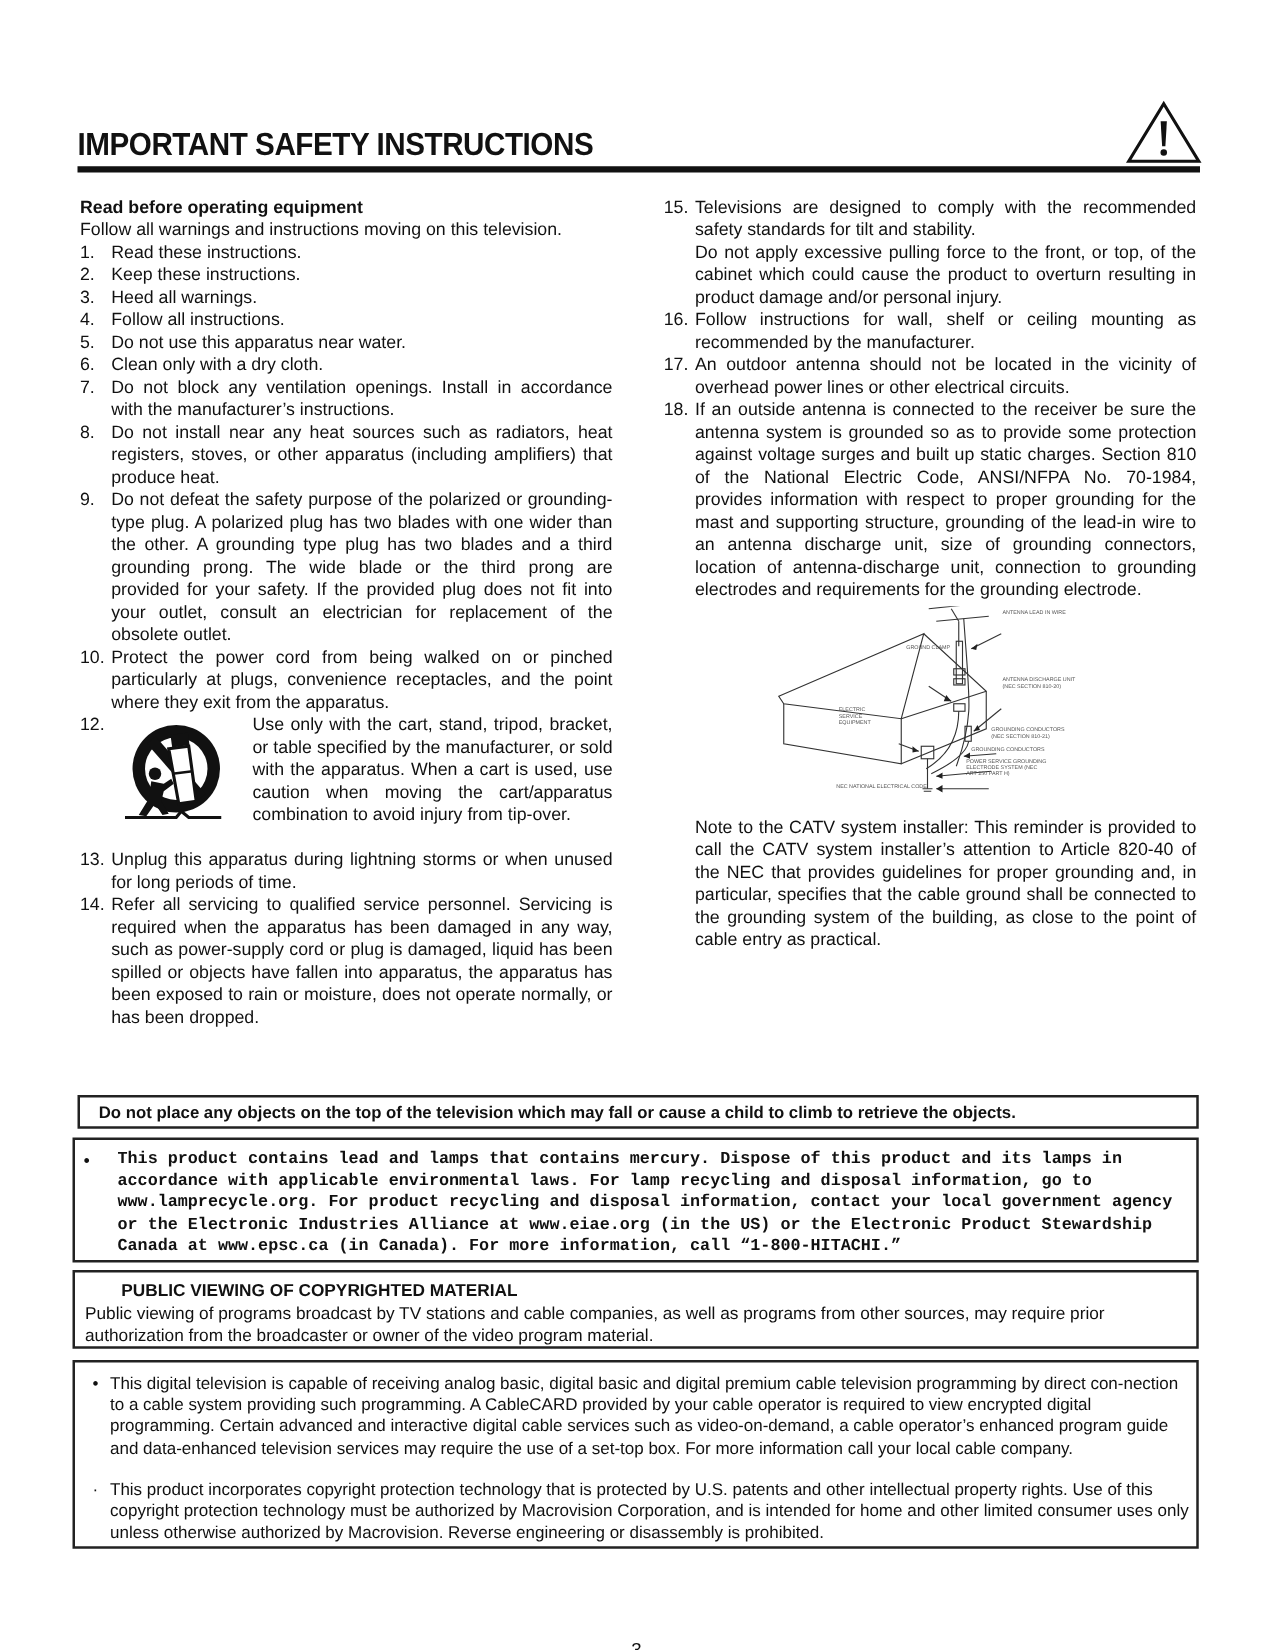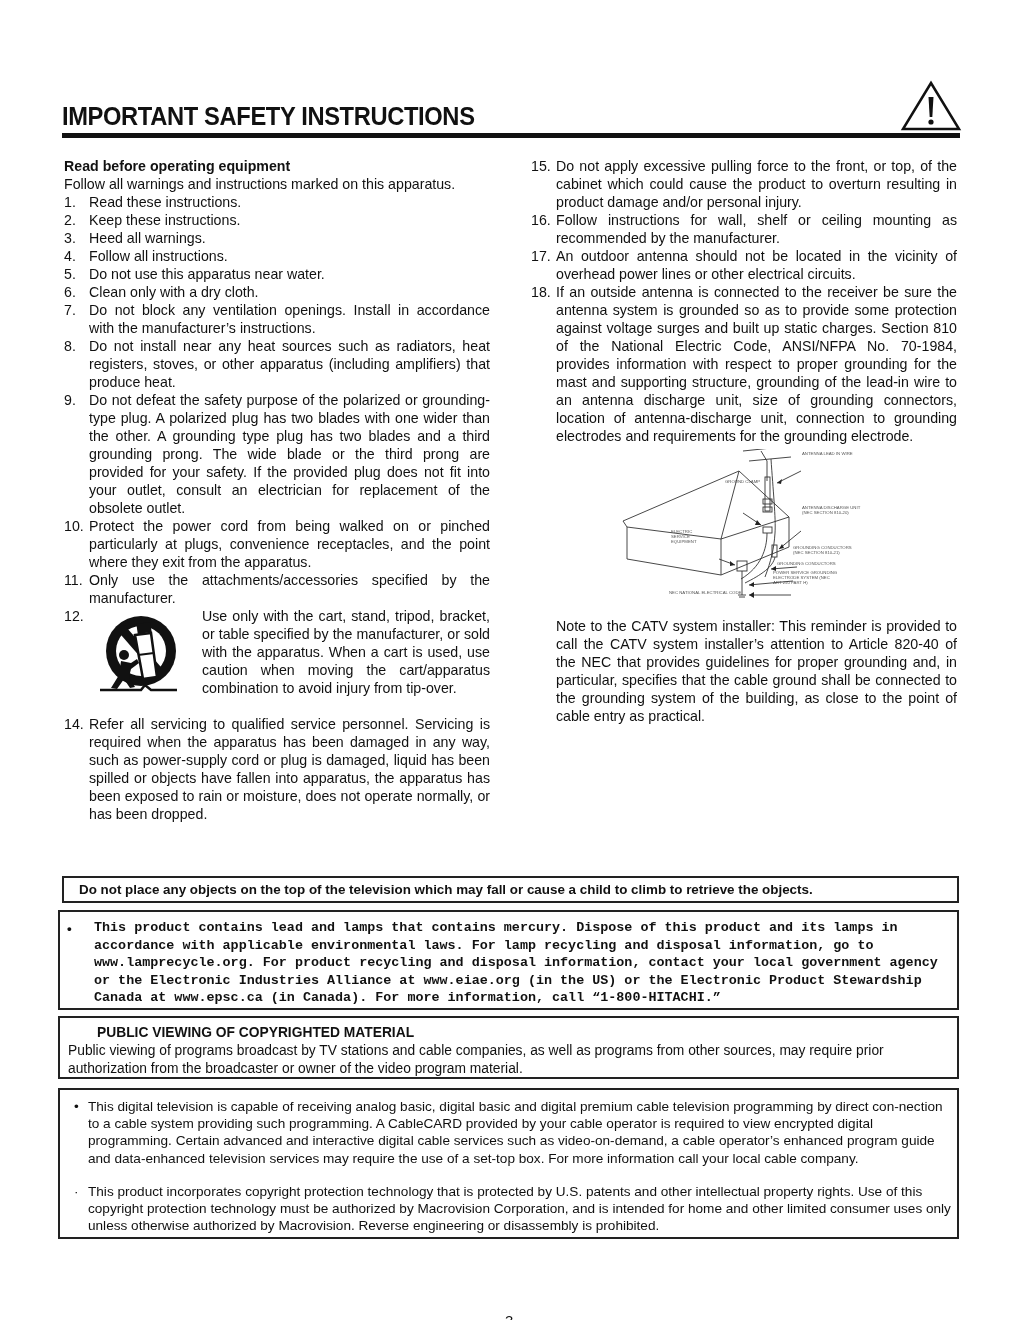--- a/index.html
+++ b/index.html
@@ -60,21 +60,21 @@
     <svg class="warn-icon" viewBox="0 0 62 52">
       <polygon points="31,3 59,49 3,49" fill="#fff" stroke="#111" stroke-width="2.5" stroke-linejoin="miter"></polygon>
       <path d="M28.5,17 L33.5,17 L32.3,37 L29.7,37 Z" fill="#111"></path>
       <circle cx="31" cy="42" r="2.6" fill="#111"></circle>
     </svg>
     <div class="title-rule"></div>
   </div>
 
   <div class="col col-left">
     <div class="bold">Read before operating equipment</div>
-    <div>Follow all warnings and instructions marked on this apparatus.</div>
+    <div>Follow all warnings and instructions moving on this television.</div>
 
     <div class="item">
         <span class="num">1.</span>
         <p>Read these instructions.</p>
       </div>
     <div class="item">
         <span class="num">2.</span>
         <p>Keep these instructions.</p>
       </div>
     <div class="item">
@@ -101,51 +101,52 @@
         <span class="num">8.</span>
         <p>Do not install near any heat sources such as radiators, heat registers, stoves, or other apparatus (including amplifiers) that produce heat.</p>
       </div>
     <div class="item">
         <span class="num">9.</span>
         <p>Do not defeat the safety purpose of the polarized or grounding-type plug.  A polarized plug has two blades with one wider than the other.  A grounding type plug has two blades and a third grounding prong.  The wide blade or the third prong are provided for your safety.  If the provided plug does not fit into your outlet, consult an electrician for replacement of the obsolete outlet.</p>
       </div>
     <div class="item">
         <span class="num">10.</span>
         <p>Protect the power cord from being walked on or pinched particularly at plugs, convenience receptacles, and the point where they exit from the apparatus.</p>
-      </div>
-    <div class="item">
-        <span class="num">11.</span>
-        <p>Only use the attachments/accessories specified by the manufacturer.</p>
       </div>
 
     <div class="item12">
       <span class="num">12.</span>
       <svg class="cart" viewBox="0 0 84 84">
         <circle cx="44" cy="40" r="35" fill="#111"></circle>
         <circle cx="44" cy="40" r="25" fill="#fff"></circle>
         <line x1="24" y1="17" x2="64" y2="63" stroke="#111" stroke-width="9"></line>
         <rect x="40" y="12" width="14" height="10" fill="#111" transform="rotate(-8 47 17)"></rect>
         <path d="M38,24 L54,22 L60,66 L46,68 Z" fill="#fff" stroke="#111" stroke-width="2.5"></path>
         <line x1="41" y1="44" x2="57" y2="42" stroke="#111" stroke-width="2"></line>
         <circle cx="27" cy="44" r="5" fill="#111"></circle>
         <path d="M24,50 L34,52 L40,48 L42,52 L34,58 L32,66 L38,76 L33,77 L27,68 L20,78 L14,77 L22,64 Z" fill="#111"></path>
         <path d="M3,79 L44,79 L48,74 L54,79 L80,79" fill="none" stroke="#111" stroke-width="2.5"></path>
       </svg>
       <div class="txt">Use only with the cart, stand, tripod, bracket, or table specified by the manufacturer, or sold with the apparatus.  When a cart is used, use caution when moving the cart/apparatus combination to avoid injury from tip-over.</div>
     </div>
 
     <div class="item">
+        <span class="num">13.</span>
+        <p>Unplug this apparatus during lightning storms or when unused for long periods of time.</p>
+      </div>
+    <div class="item">
         <span class="num">14.</span>
         <p>Refer all servicing to qualified service personnel.  Servicing is required when the apparatus has been damaged in any way, such as power-supply cord or plug is damaged, liquid has been spilled or objects have fallen into apparatus, the apparatus has been exposed to rain or moisture, does not operate normally, or has been dropped.</p>
       </div>
   </div>
 
   <div class="col col-right">
     <div class="item">
       <span class="num">15.</span>
+      <p>Televisions are designed to comply with the recommended safety standards for tilt and stability.</p>
       <p>Do not apply excessive pulling force to the front, or top, of the cabinet which could cause the product to overturn resulting in product damage and/or personal injury.</p>
     </div>
     <div class="item">
         <span class="num">16.</span>
         <p>Follow instructions for wall, shelf or ceiling mounting as recommended by the manufacturer.</p>
       </div>
     <div class="item">
         <span class="num">17.</span>
         <p>An outdoor antenna should not be located in the vicinity of overhead power lines or other electrical circuits.</p>
       </div>

